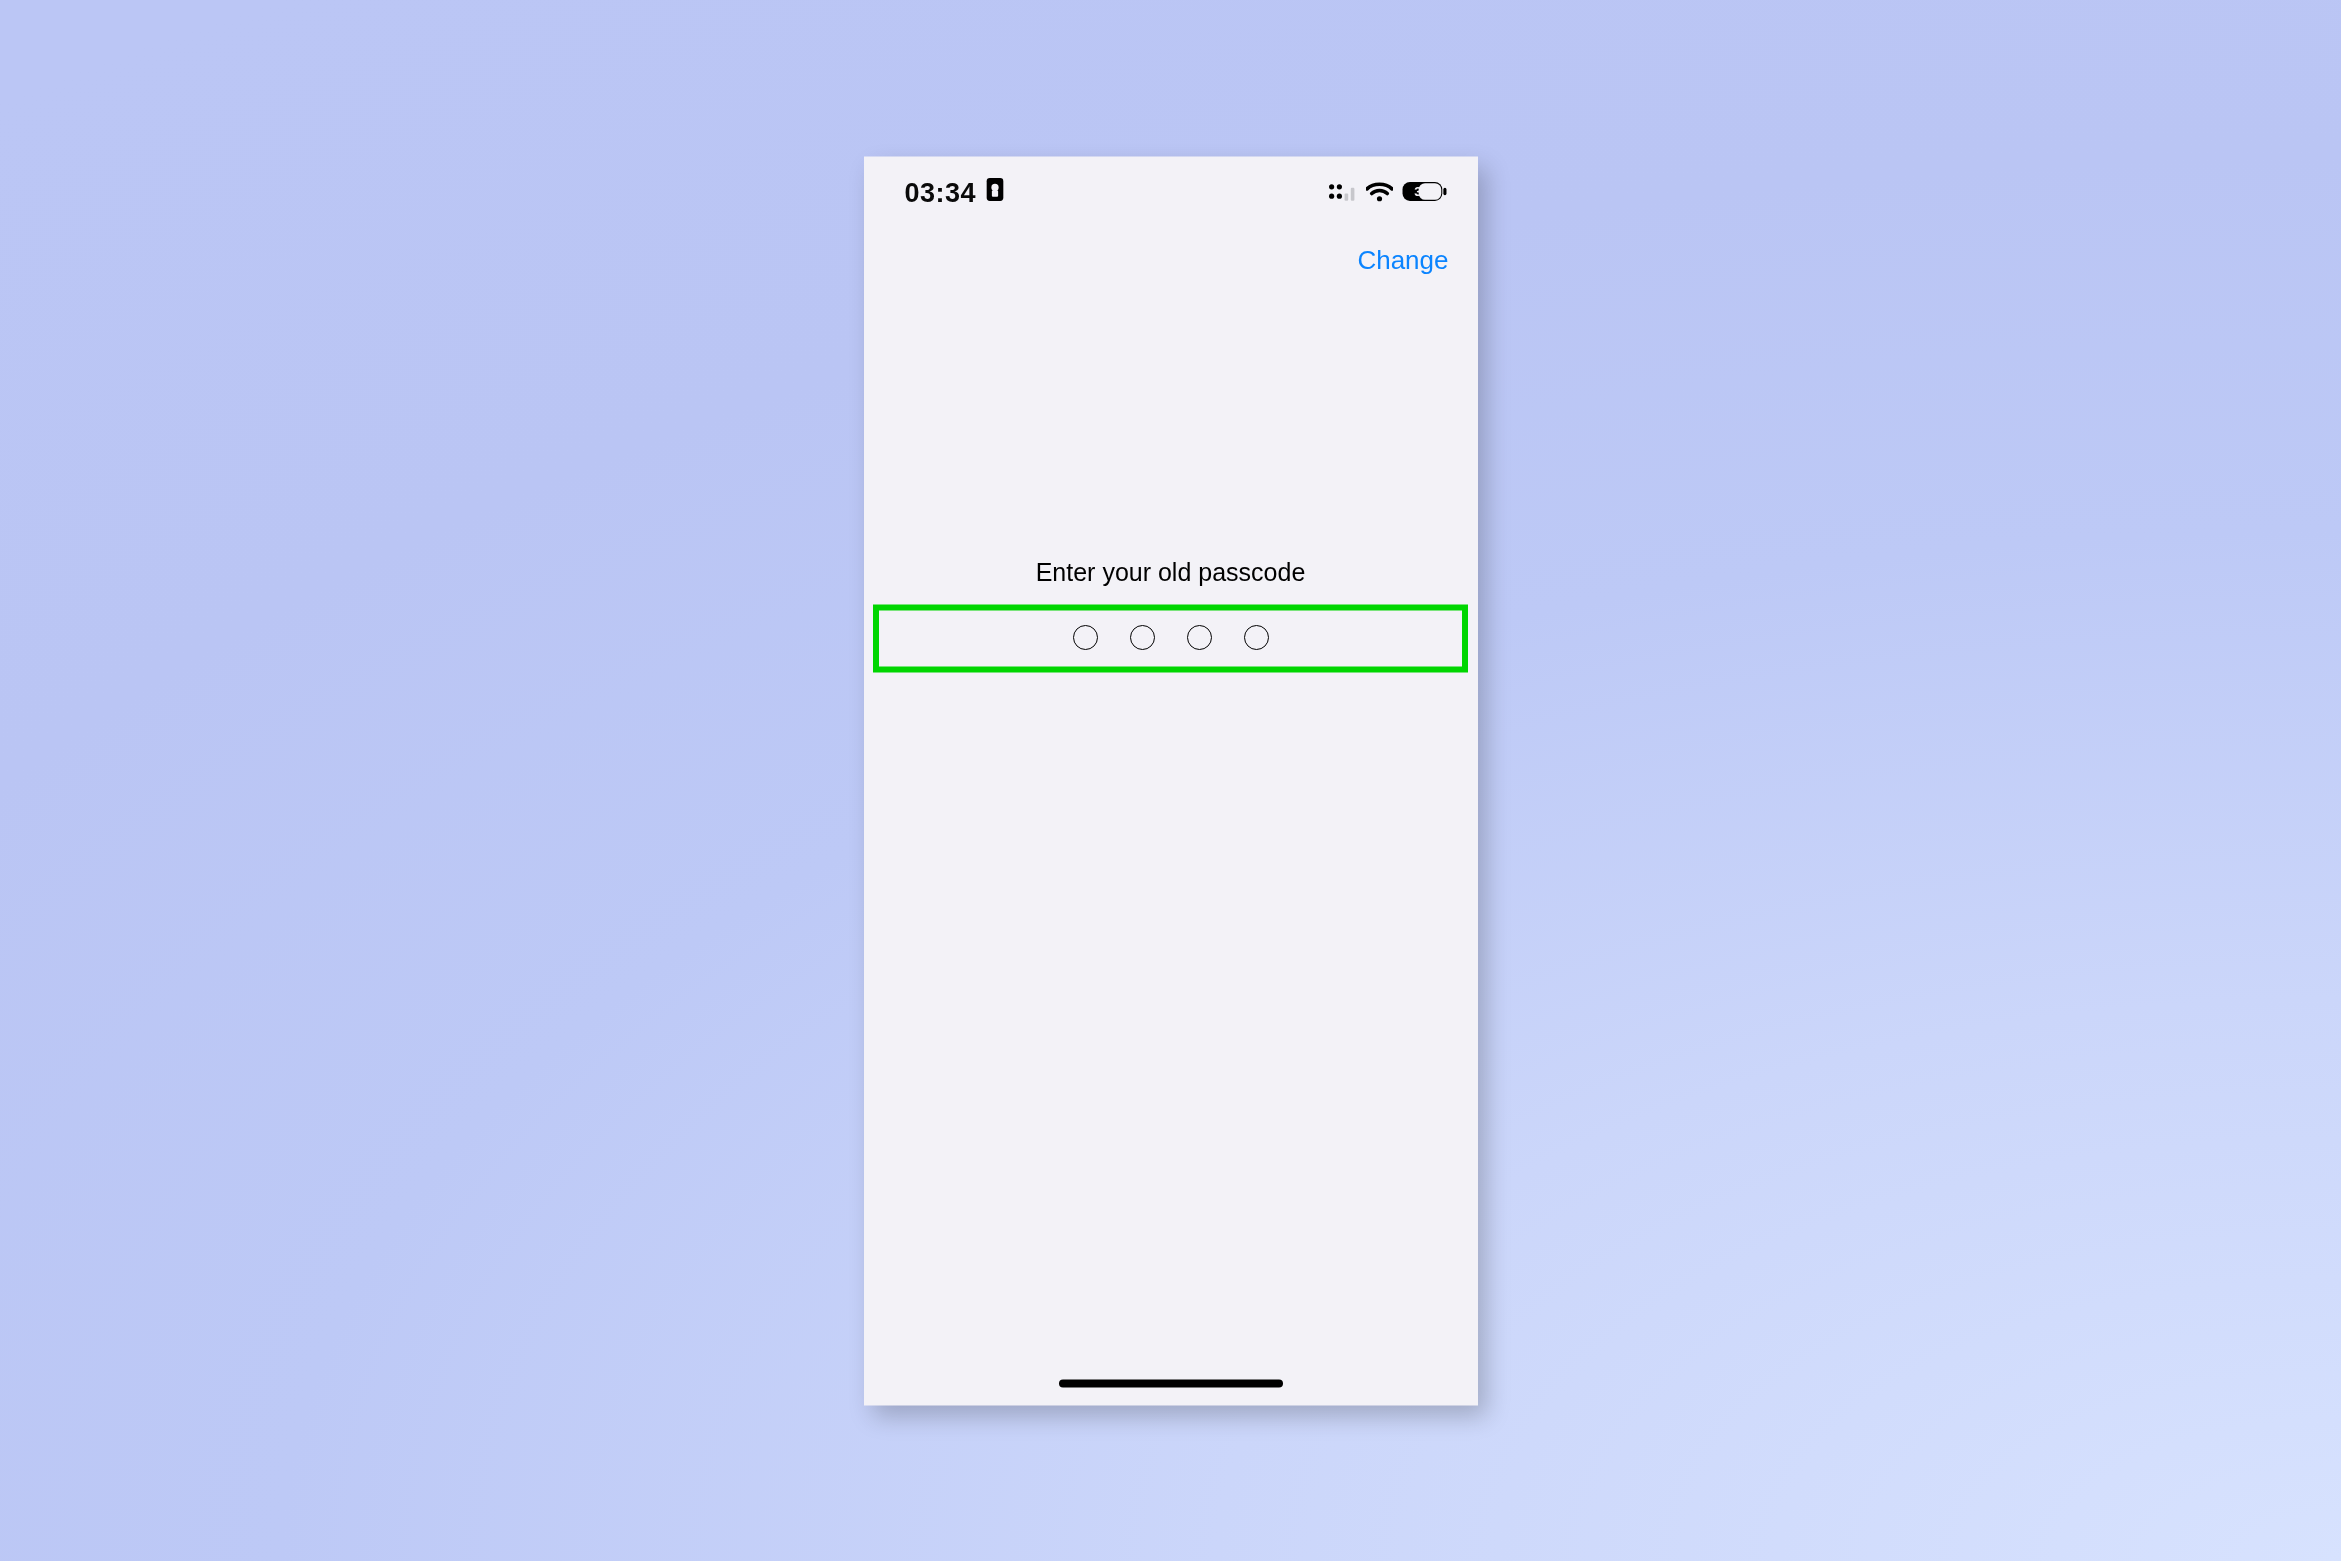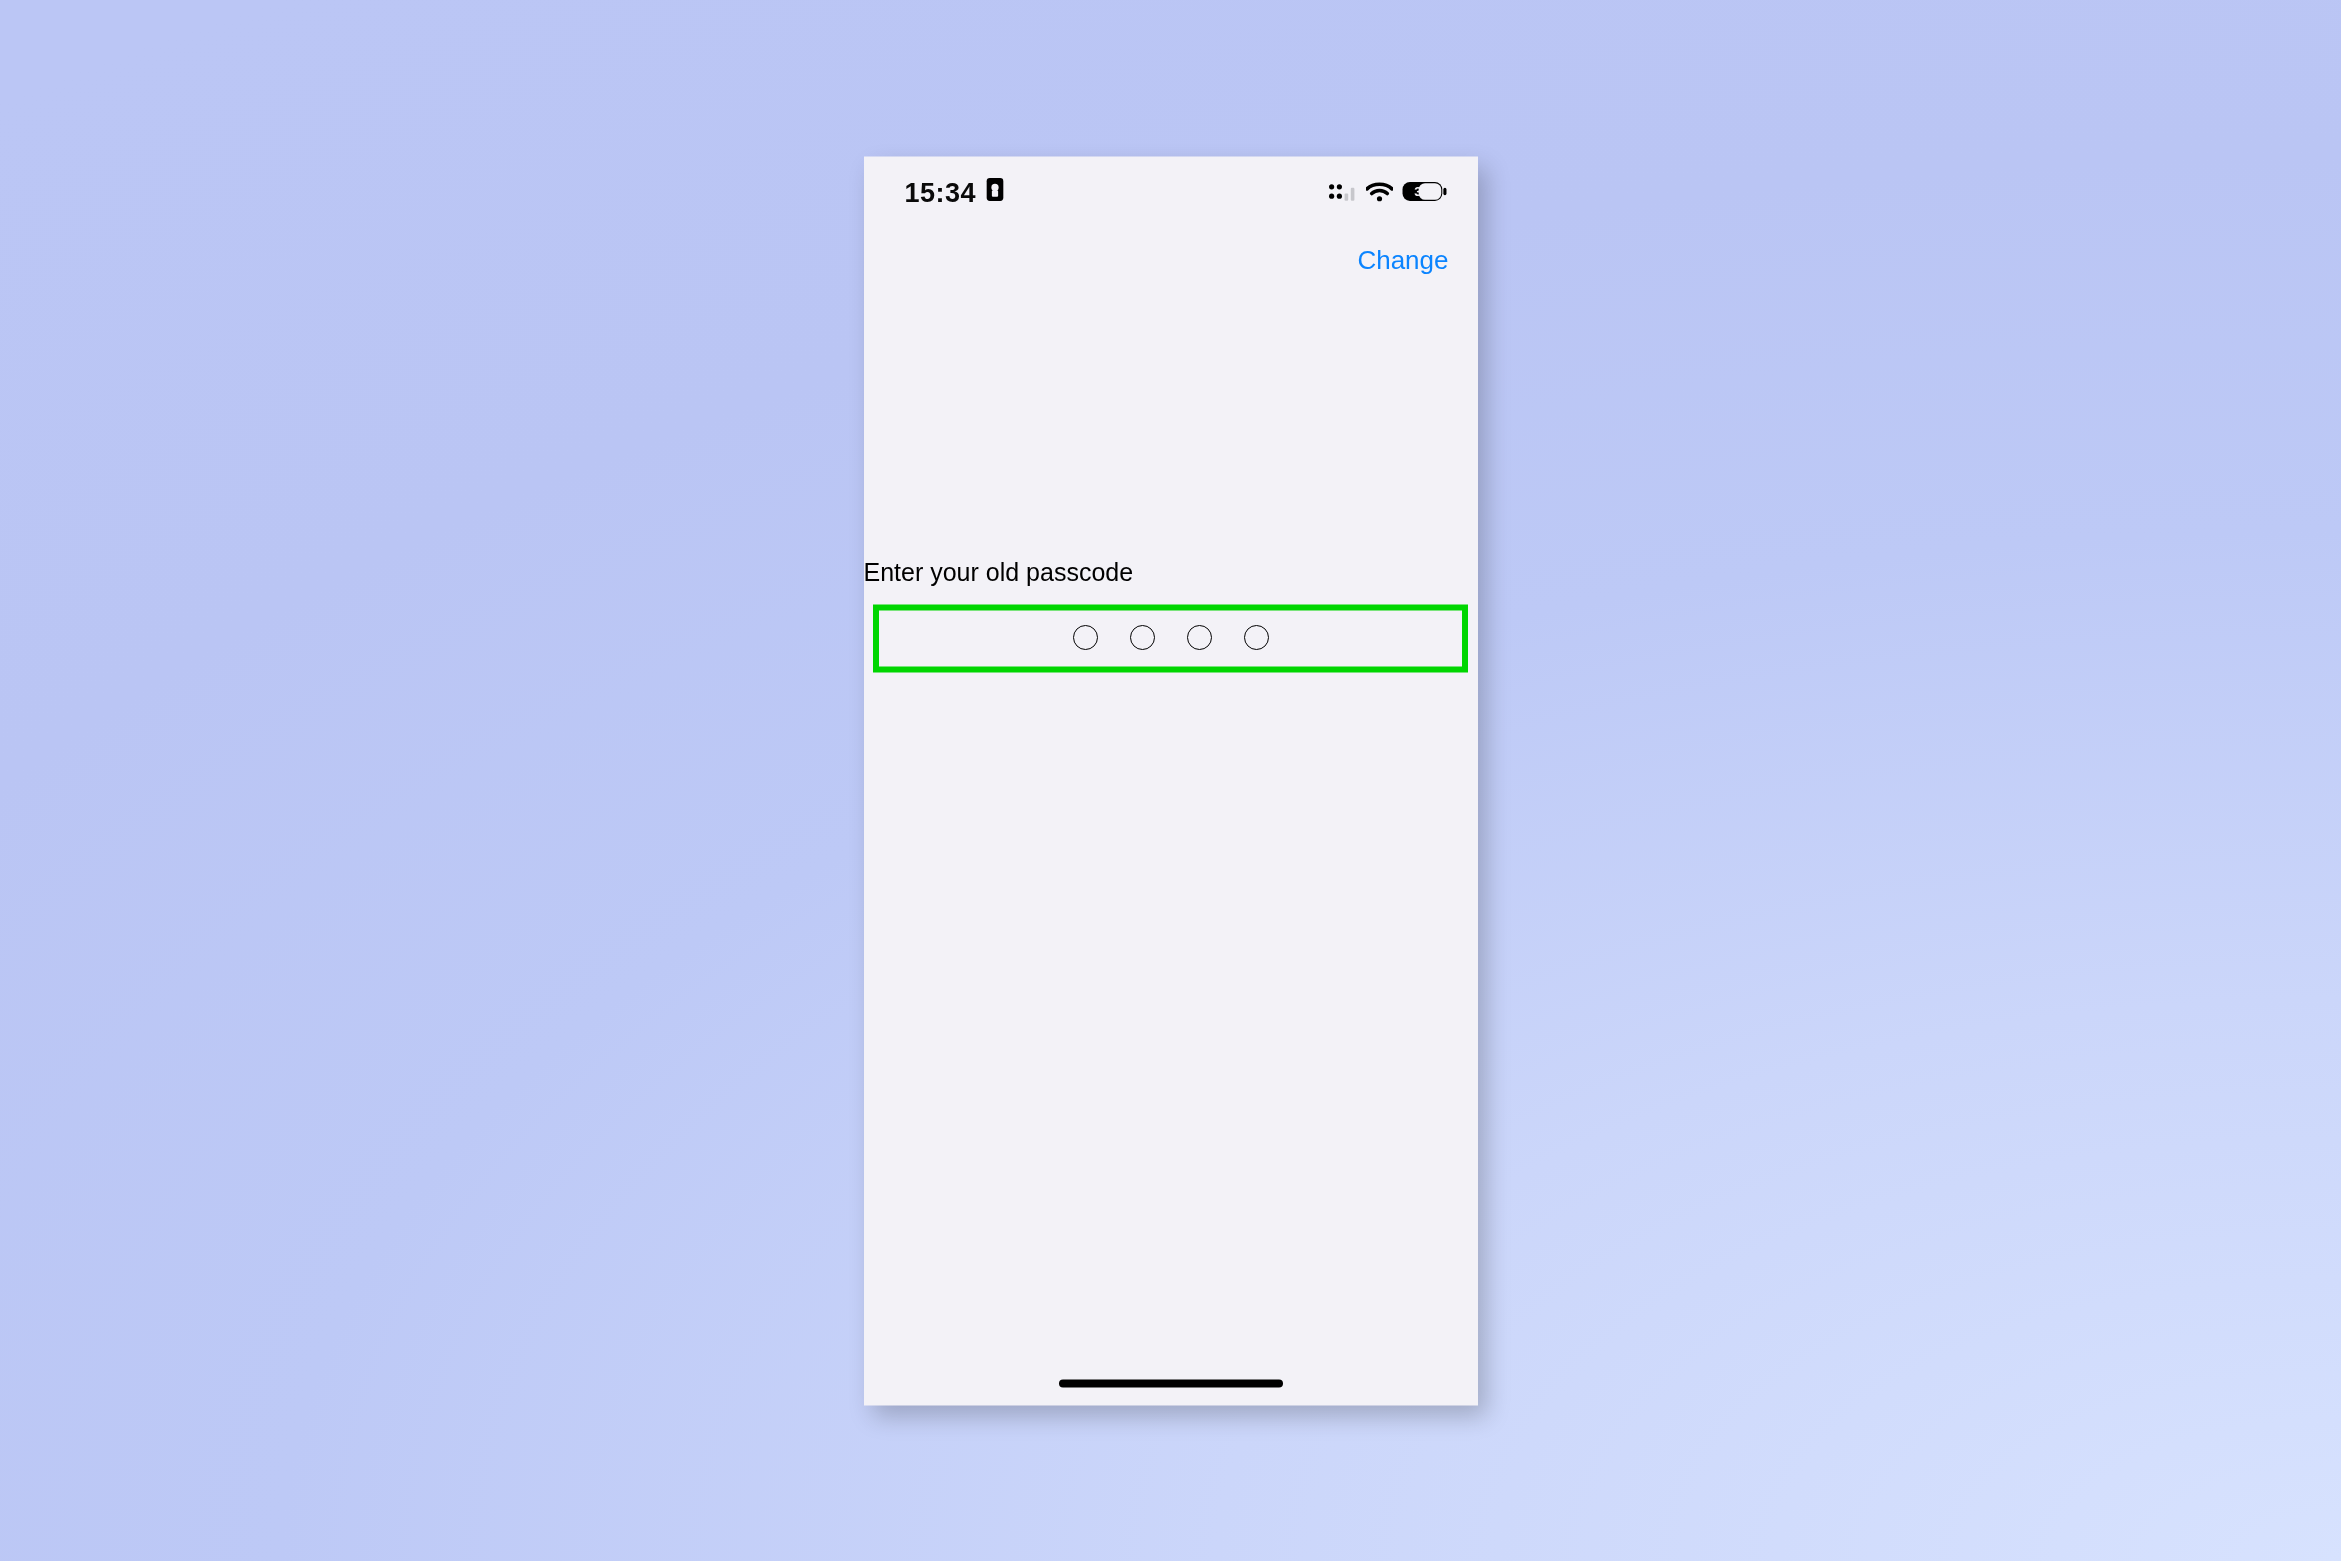--- a/index.html
+++ b/index.html
@@ -84,20 +84,21 @@
     font-size:26px; font-weight:400;
     color: var(--ios-blue);
     cursor:pointer;
   }
 
   
   .prompt-label{
     position:absolute;
     left:0; right:0;
     top:401px;
+    text-align:center;
     font-size:25px; font-weight:400;
     color:#000;
   }
 
   .highlight-box{
     position:absolute;
     left:9.4px; right:9.4px;
     top:448px;
     height:68px;
     border: 6.2px solid var(--highlight);
@@ -135,21 +136,21 @@
 </head>
 <body>
 
 <div class="backdrop"></div>
 
 <div class="phone-wrap">
   <div class="phone">
 
     <div class="status-bar">
       <div class="status-left">
-        <span>15:34</span>
+        <span>03:34</span>
         <span class="portrait-icon">
           <svg width="20" height="26" viewBox="0 0 38 50">
             <rect x="3" y="3" width="32" height="44" rx="6" ry="6" fill="#000"></rect>
             <circle cx="19" cy="21" r="7" fill="#F3F2F7"></circle>
             <rect x="13" y="27" width="12" height="12" rx="2" fill="#F3F2F7"></rect>
           </svg>
         </span>
       </div>
       <div class="status-right">
         <span class="cell-icon">

